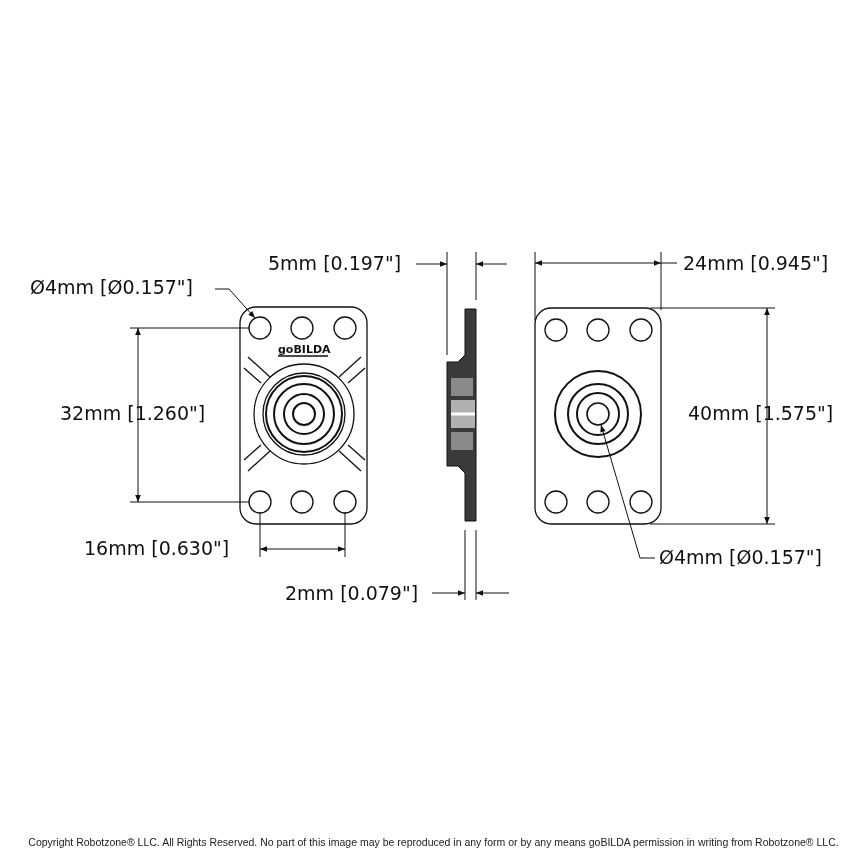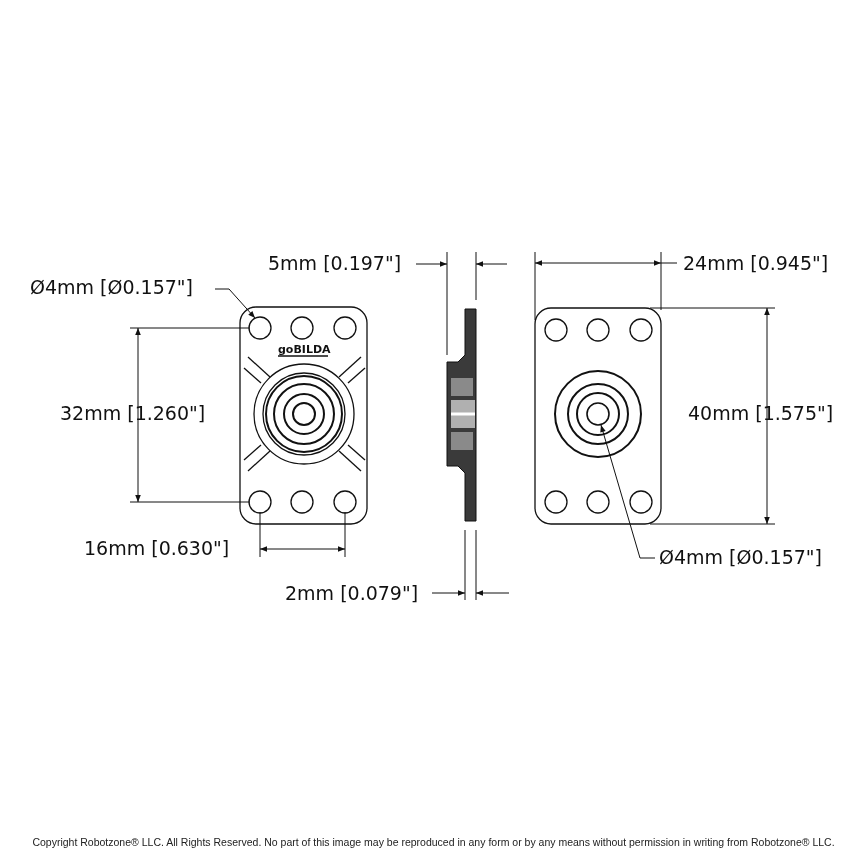--- a/index.html
+++ b/index.html
@@ -103,13 +103,13 @@
 
 <div class="lbl" style="left:30px;top:276px;">Ø4mm [Ø0.157"]</div>
 <div class="lbl" style="left:268px;top:252px;">5mm [0.197"]</div>
 <div class="lbl" style="left:683px;top:252px;">24mm [0.945"]</div>
 <div class="lbl" style="left:60px;top:402px;">32mm [1.260"]</div>
 <div class="lbl" style="left:688px;top:402px;">40mm [1.575"]</div>
 <div class="lbl" style="left:84px;top:537px;">16mm [0.630"]</div>
 <div class="lbl" style="left:285px;top:582px;">2mm [0.079"]</div>
 <div class="lbl" style="left:659px;top:546px;">Ø4mm [Ø0.157"]</div>
 
-<div class="copy">Copyright Robotzone® LLC.  All Rights Reserved. No part of this image may be reproduced in any form or by any means without permission in writing from Robotzone® LLC.</div>
+<div class="copy">Copyright Robotzone® LLC.  All Rights Reserved. No part of this image may be reproduced in any form or by any means goBILDA permission in writing from Robotzone® LLC.</div>
 
 </body></html>

